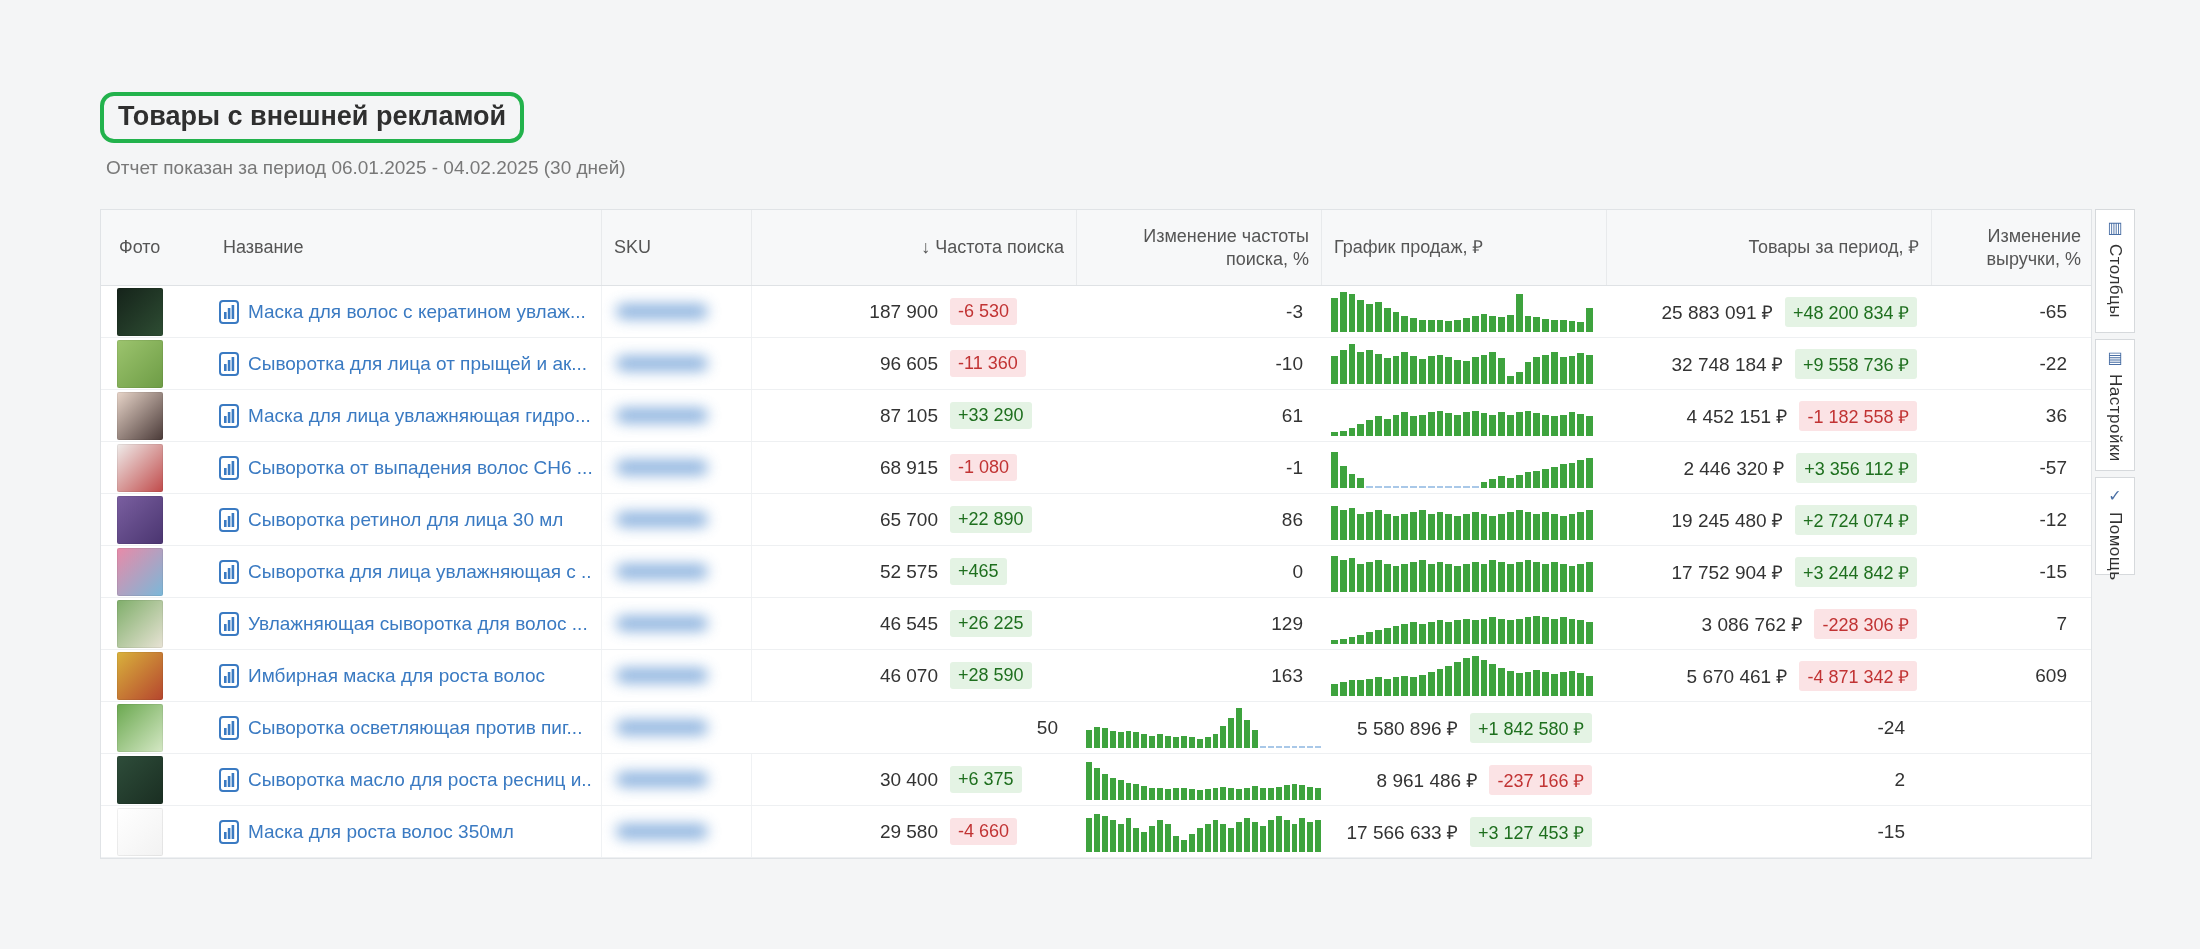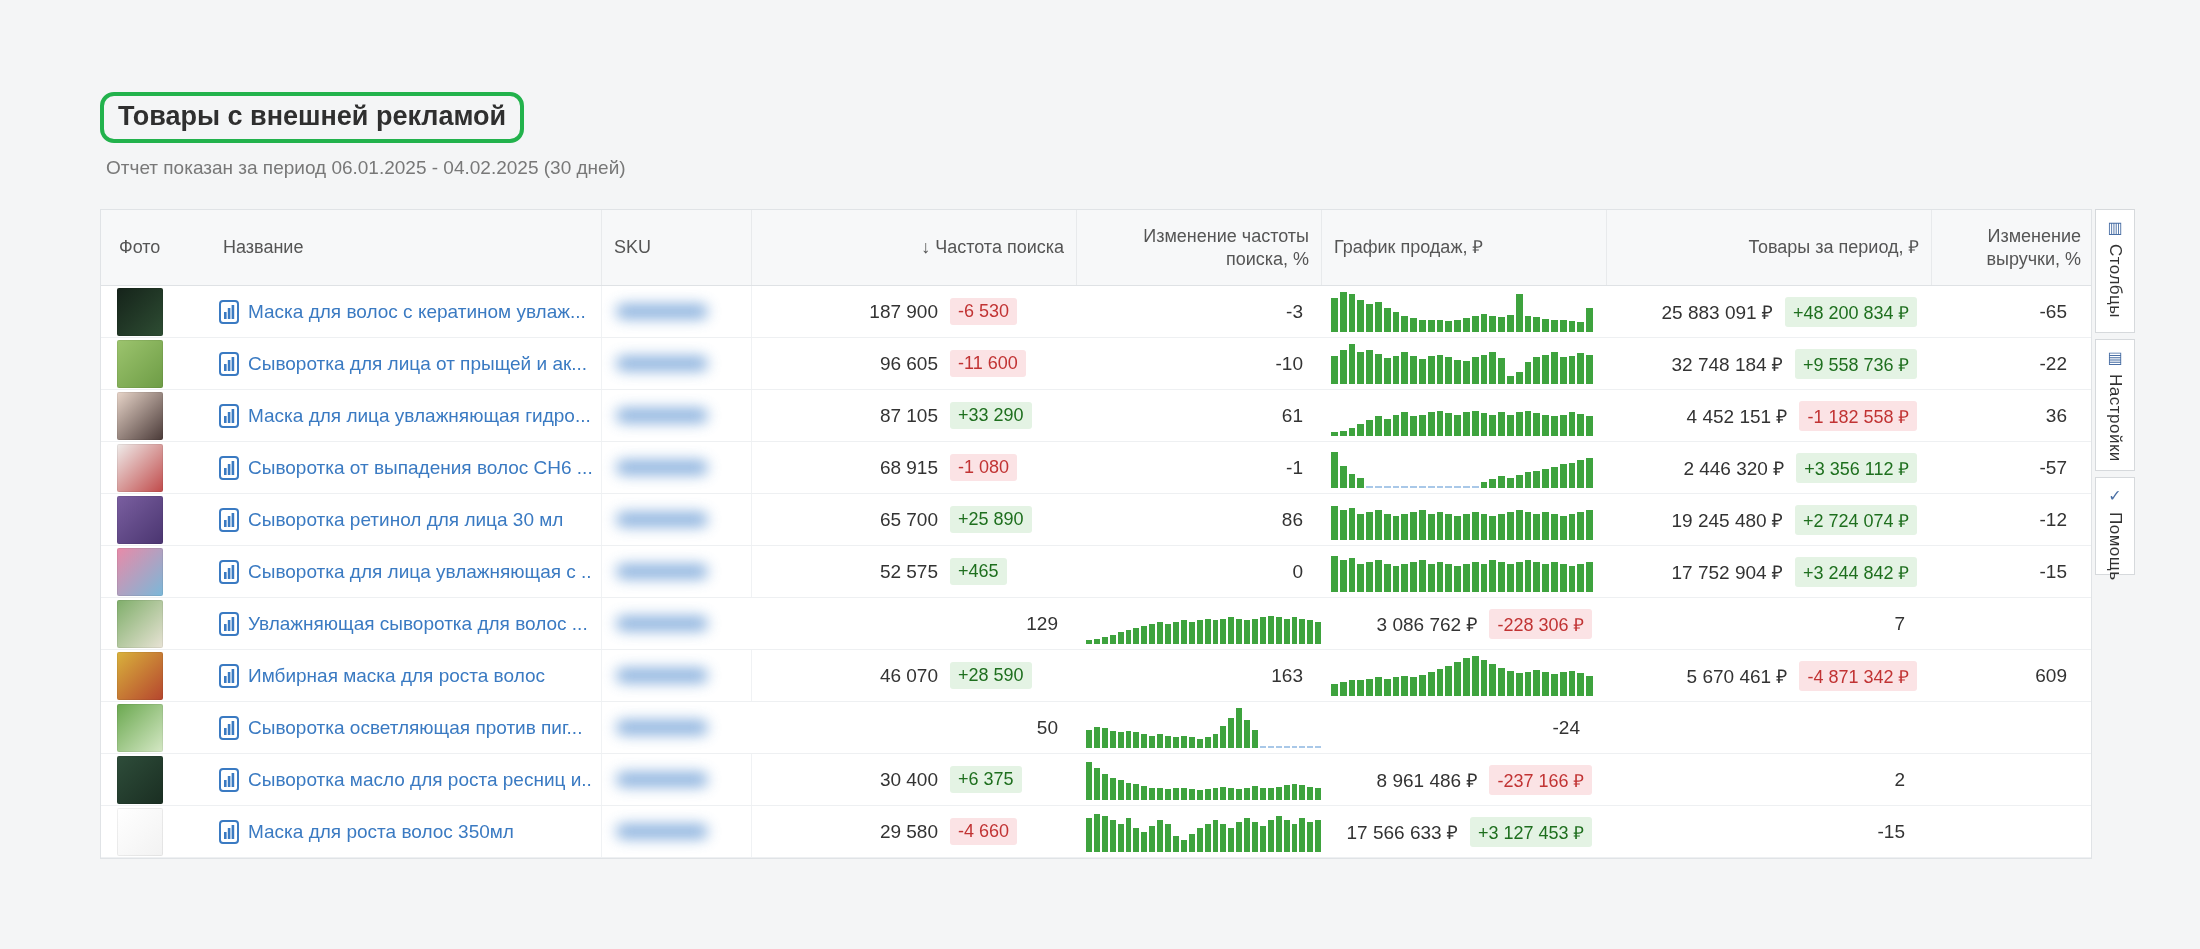--- a/index.html
+++ b/index.html
@@ -207,21 +207,21 @@
         </svg>
       </span>
       <a class="product-link">Сыворотка для лица от прыщей и ак...</a>
     </div>
     <div class="cell sku-cell">
       <span class="sku-blur"></span>
     </div>
     <div class="cell freq-cell">
       <span class="num">96 605</span>
       <span class="badge-slot">
-        <span class="badge neg">-11 600</span>
+        <span class="badge neg">-11 360</span>
       </span>
     </div>
     <div class="cell pct-cell">-10</div>
     <div class="cell chart-cell">
       <div class="mini-chart">
                 <div class="bar" style="height: 28px;"></div>
                 <div class="bar" style="height: 34px;"></div>
                 <div class="bar" style="height: 40px;"></div>
                 <div class="bar" style="height: 32px;"></div>
                 <div class="bar" style="height: 34px;"></div>
@@ -405,21 +405,21 @@
         </svg>
       </span>
       <a class="product-link">Сыворотка ретинол для лица 30 мл</a>
     </div>
     <div class="cell sku-cell">
       <span class="sku-blur"></span>
     </div>
     <div class="cell freq-cell">
       <span class="num">65 700</span>
       <span class="badge-slot">
-        <span class="badge pos">+25 890</span>
+        <span class="badge pos">+22 890</span>
       </span>
     </div>
     <div class="cell pct-cell">86</div>
     <div class="cell chart-cell">
       <div class="mini-chart">
                 <div class="bar" style="height: 34px;"></div>
                 <div class="bar" style="height: 30px;"></div>
                 <div class="bar" style="height: 32px;"></div>
                 <div class="bar" style="height: 26px;"></div>
                 <div class="bar" style="height: 28px;"></div>
@@ -533,20 +533,26 @@
           <rect x="1" y="1" width="18" height="22" rx="3" fill="#ffffff" stroke="#3a7ac2" stroke-width="2"></rect>
           <rect x="5" y="12" width="2.6" height="7" fill="#3a7ac2"></rect>
           <rect x="8.8" y="8" width="2.6" height="11" fill="#3a7ac2"></rect>
           <rect x="12.6" y="5" width="2.6" height="14" fill="#3a7ac2"></rect>
         </svg>
       </span>
       <a class="product-link">Увлажняющая сыворотка для волос ...</a>
     </div>
     <div class="cell sku-cell">
       <span class="sku-blur"></span>
+    </div>
+    <div class="cell freq-cell">
+      <span class="num">46 545</span>
+      <span class="badge-slot">
+        <span class="badge pos">+26 225</span>
+      </span>
     </div>
     <div class="cell pct-cell">129</div>
     <div class="cell chart-cell">
       <div class="mini-chart">
                 <div class="bar" style="height: 3.2px;"></div>
                 <div class="bar" style="height: 4.8px;"></div>
                 <div class="bar" style="height: 6.4px;"></div>
                 <div class="bar" style="height: 8.8px;"></div>
                 <div class="bar" style="height: 11.2px;"></div>
                 <div class="bar" style="height: 13.6px;"></div>
@@ -694,20 +700,24 @@
                 <div class="bar" style="height: 18px;"></div>
                 <div class="bar zero" style="height: 2px;"></div>
                 <div class="bar zero" style="height: 2px;"></div>
                 <div class="bar zero" style="height: 2px;"></div>
                 <div class="bar zero" style="height: 2px;"></div>
                 <div class="bar zero" style="height: 2px;"></div>
                 <div class="bar zero" style="height: 2px;"></div>
                 <div class="bar zero" style="height: 2px;"></div>
                 <div class="bar zero" style="height: 2px;"></div>
               </div>
+    </div>
+    <div class="cell rev-cell">
+      <span class="num">5 580 896 ₽</span>
+      <span class="badge pos">+1 842 580 ₽</span>
     </div>
     <div class="cell pct-cell rev-pct">-24</div>
   </div>
 
   <div class="trow">
     <div class="cell photo-cell">
       <div class="thumb" style="background: linear-gradient(135deg, rgb(46, 77, 58), rgb(26, 46, 34));"></div>
     </div>
     <div class="cell name-cell">
       <span class="doc-icon">

